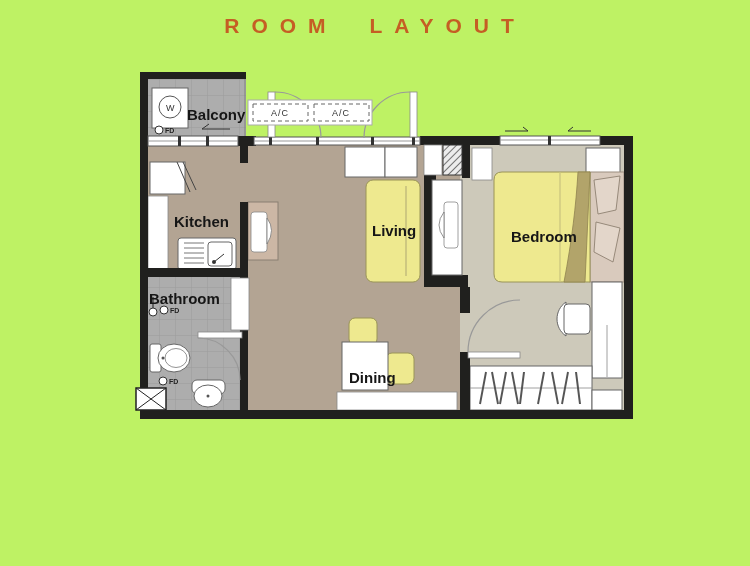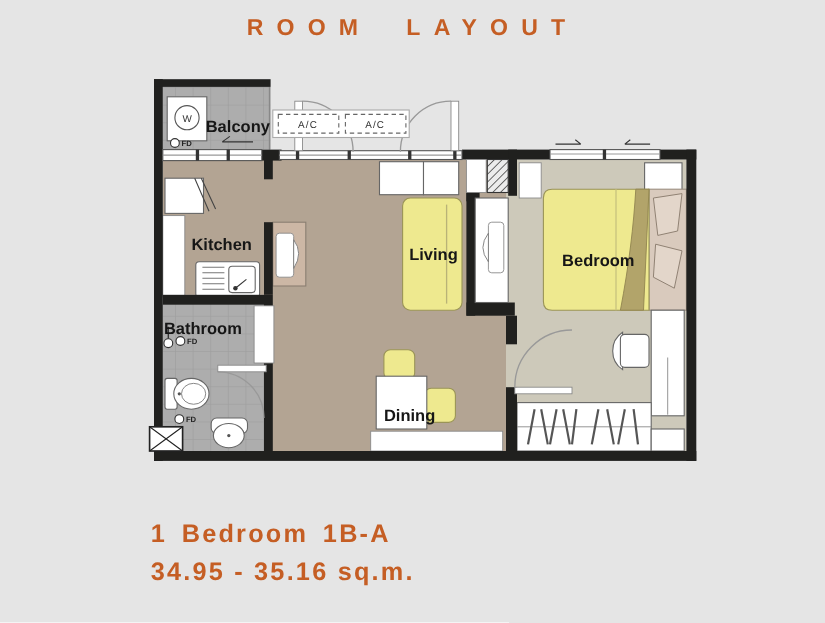--- a/index.html
+++ b/index.html
@@ -1,16 +1,16 @@
 <!DOCTYPE html>
 <html><head>
 <meta charset="utf-8">
 <style>
   html,body{margin:0;padding:0;background:#ffffff;}
-  .page{position:relative;width:750px;height:566px;background:#e5e5e5;overflow:hidden;
+  .page{position:relative;width:750px;height:566px;background:#bef264;overflow:hidden;
         font-family:"Liberation Sans", sans-serif;}
   .title{position:absolute;top:14px;left:0;right:0;text-align:center;
          font-size:21px;font-weight:bold;letter-spacing:12px;word-spacing:14px;color:#c55e24;}
   .footer{position:absolute;left:137px;top:472px;color:#c55e24;font-weight:bold;}
   .footer .l1{font-size:23px;letter-spacing:2px;word-spacing:5px;}
   .footer .l2{font-size:23px;letter-spacing:2px;margin-top:7px;}
   svg{position:absolute;left:0;top:0;}
   svg text{font-family:"Liberation Sans", sans-serif;}
   .room-label{font-size:15px;font-weight:bold;fill:#161616;}
   .tiny-label{font-size:7px;font-weight:bold;fill:#222;}
@@ -200,18 +200,14 @@
     <g>
       <text x="187" y="120" class="room-label">Balcony</text>
       <text x="174" y="227" class="room-label">Kitchen</text>
       <text x="149" y="304" class="room-label">Bathroom</text>
       <text x="372" y="236" class="room-label">Living</text>
       <text x="349" y="383" class="room-label">Dining</text>
       <text x="511" y="242" class="room-label">Bedroom</text>
     </g>
   </svg>
 
-  <div class="footer">
-    <div class="l1">1 Bedroom 1B-A</div>
-    <div class="l2">34.95 - 35.16 sq.m.</div>
-  </div>
 
 </div>
 
 </body></html>

